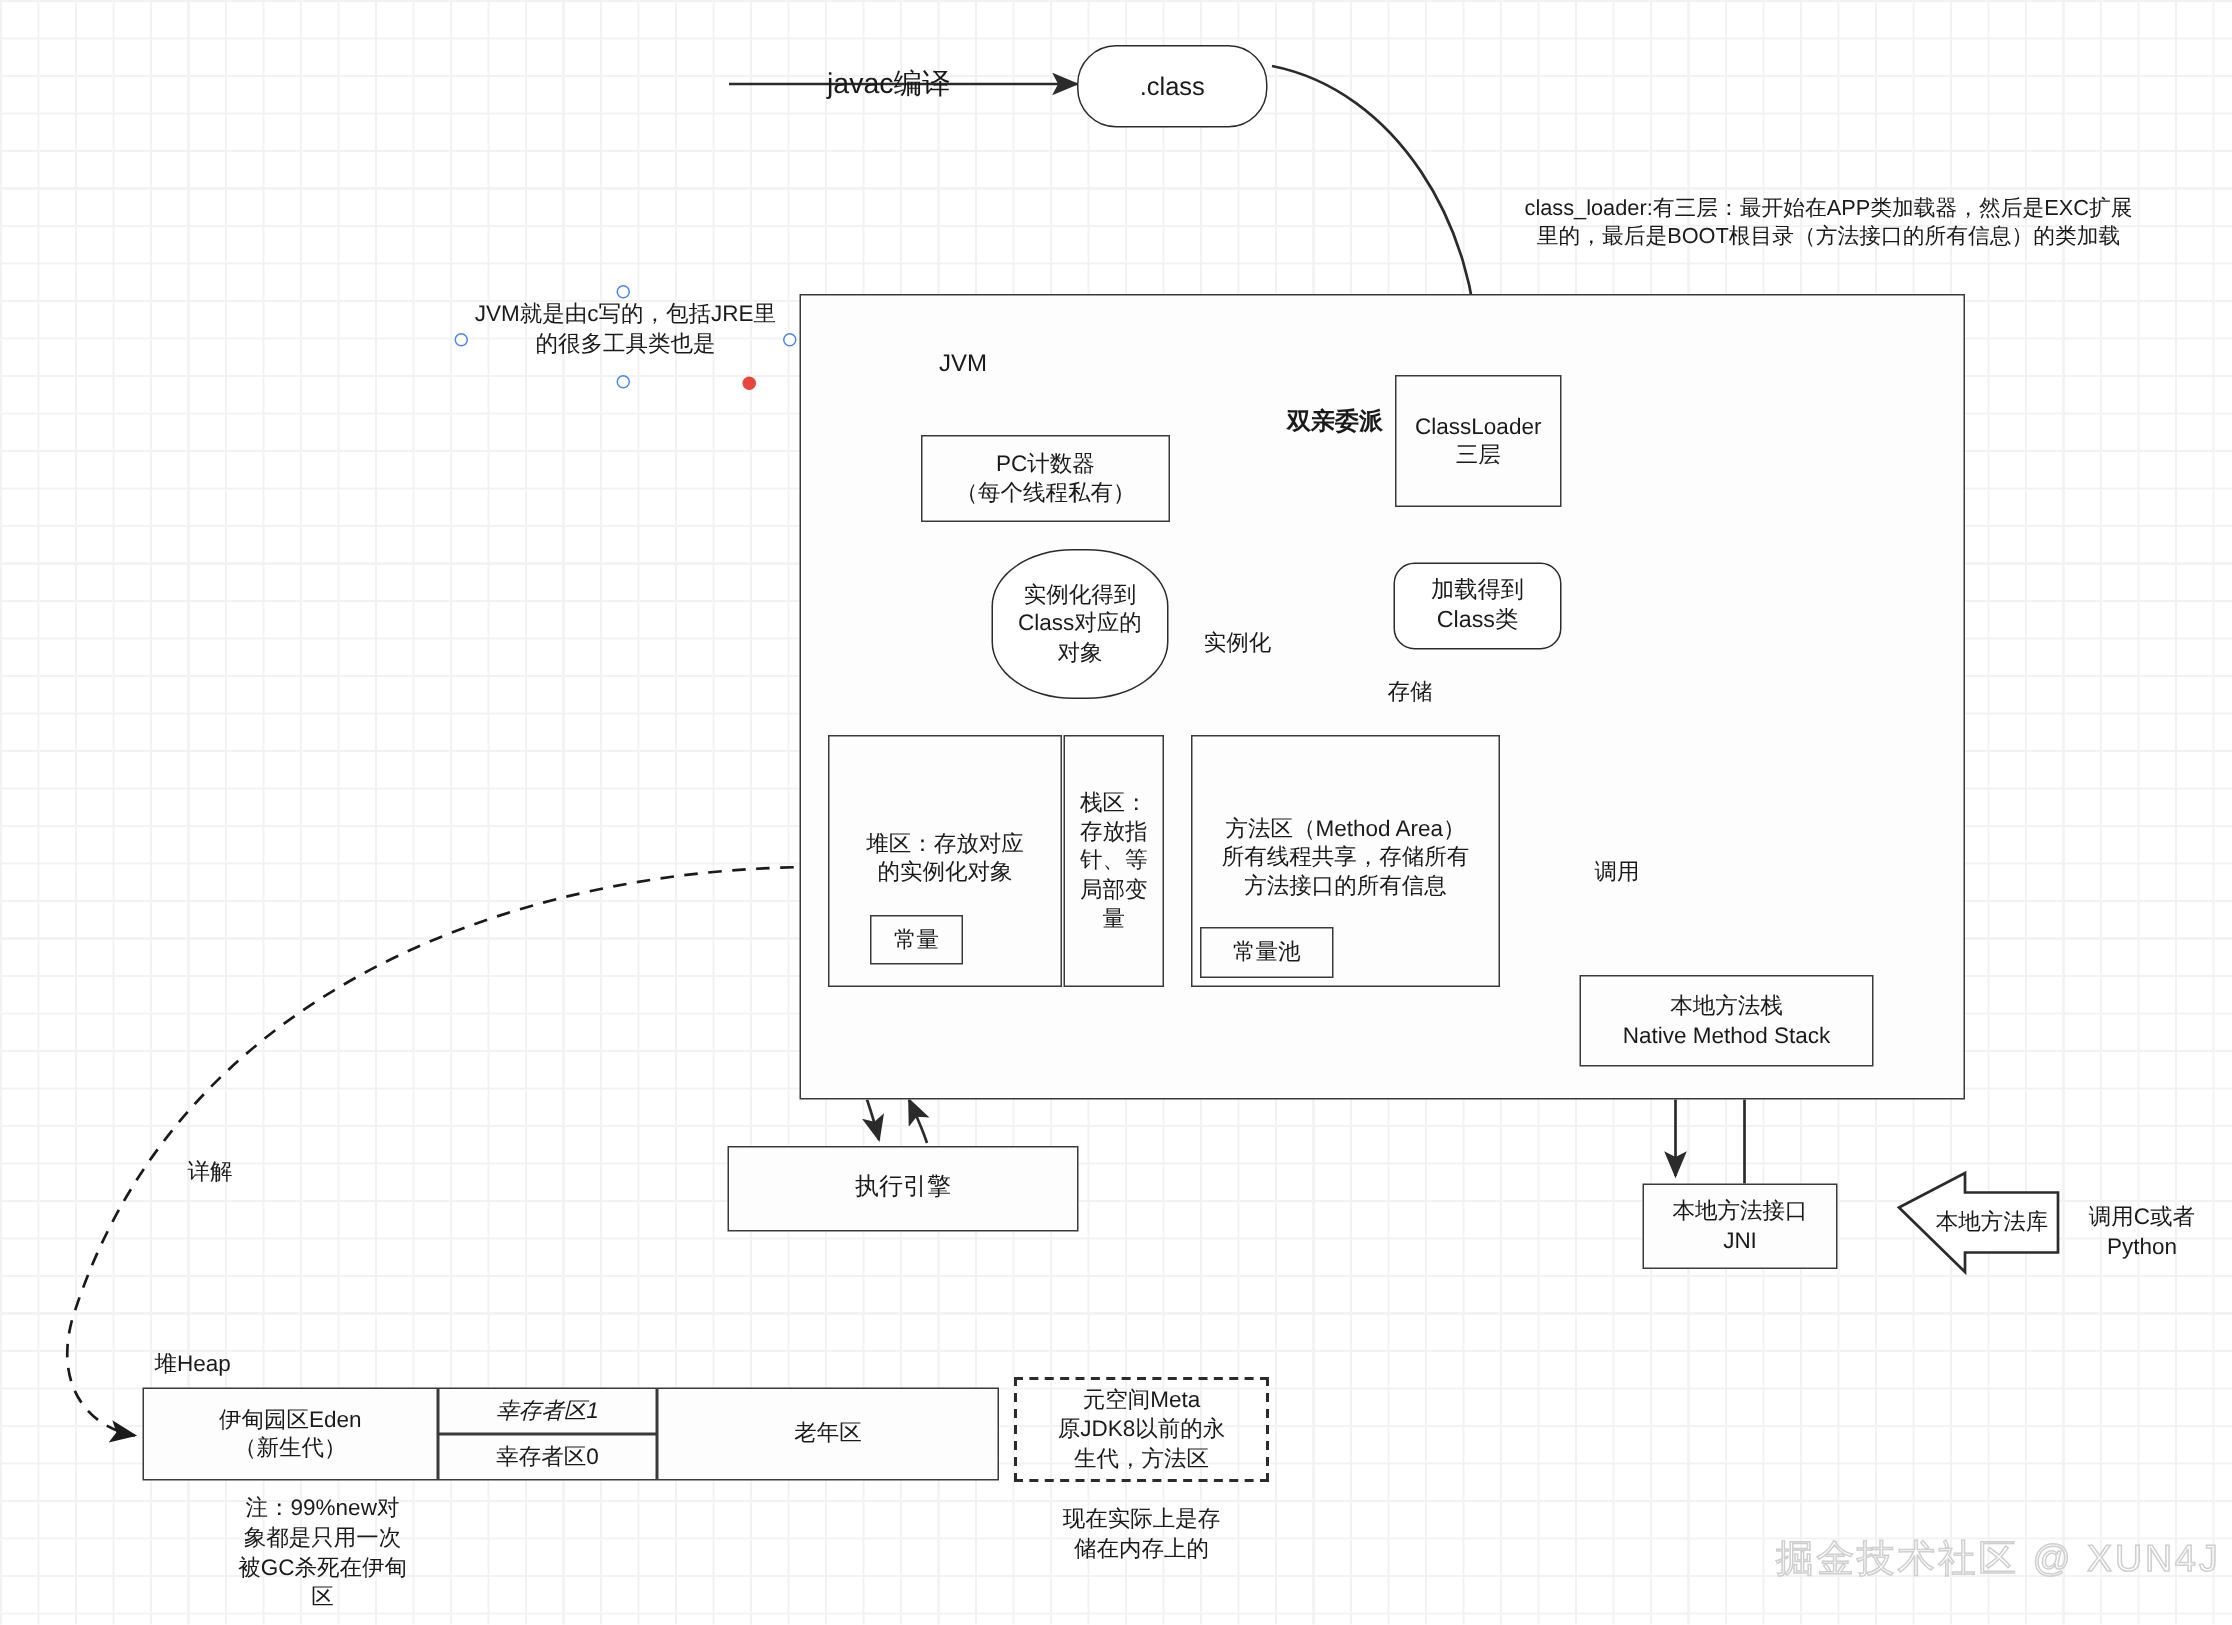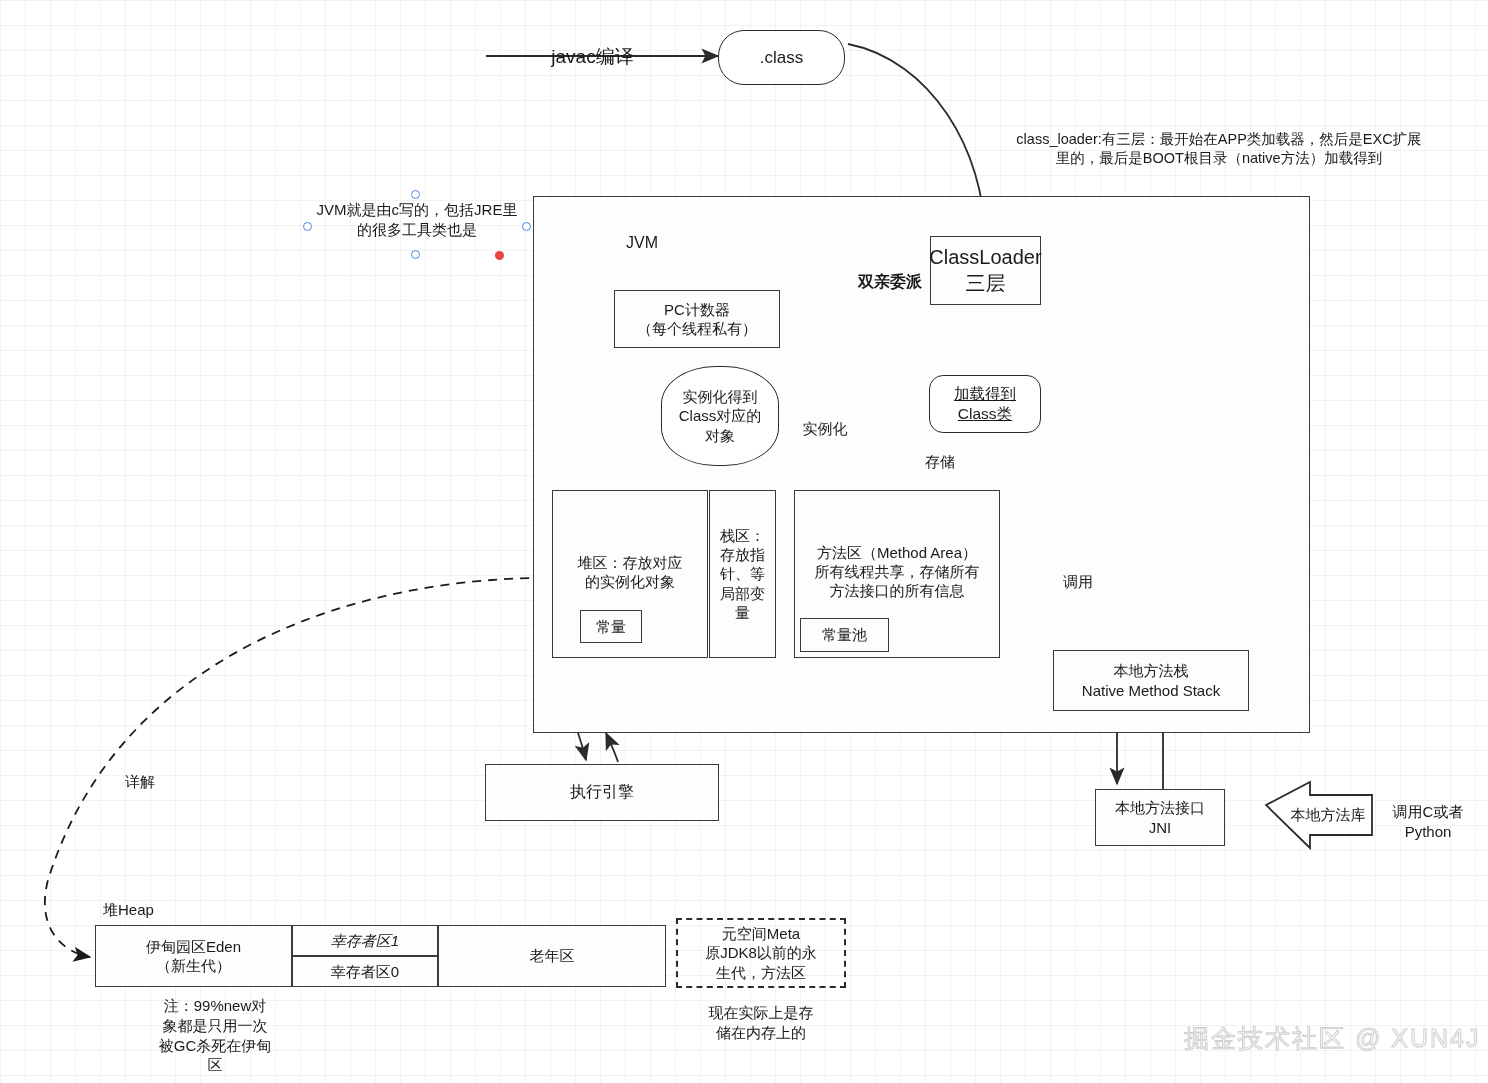--- a/index.html
+++ b/index.html
@@ -136,39 +136,39 @@
 
   <div class="node box" style="left:533px; top:196px; width:777px; height:537px;"></div>
   <div class="lbl" style="left:588px; top:232px; width:70px; font-size:16px; text-align:right;">JVM</div>
 
 
   <div class="node rounded" style="left:718px; top:30px; width:127px; height:55px; font-size:17px;"> .class</div>
 
   <div class="lbl" style="left:545px; top:44px; width:95px; font-size:19px;">javac编译</div>
 
   <div class="lbl" style="left:993px; top:130px; width:452px; font-size:14.5px;">class_loader:有三层：最开始在APP类加载器，然后是EXC扩展
-里的，最后是BOOT根目录（native方法）加载得到</div>
+里的，最后是BOOT根目录（方法接口的所有信息）的类加载</div>
 
   <div class="lbl" style="left:303px; top:200px; width:228px; font-size:15px;">JVM就是由c写的，包括JRE里
 的很多工具类也是</div>
   <div class="handle" style="left:411px; top:190px;"></div>
   <div class="handle" style="left:303px; top:222px;"></div>
   <div class="handle" style="left:522px; top:222px;"></div>
   <div class="handle" style="left:411px; top:250px;"></div>
   <div class="reddot" style="left:495px; top:251px;"></div>
 
   <div class="node box" style="left:614px; top:290px; width:166px; height:58px; font-size:15px; white-space:pre-line;">PC计数器
 （每个线程私有）</div>
 
   <div class="lbl bold" style="left:845px; top:271px; width:90px; font-size:16px;">双亲委派</div>
 
-  <div class="node box" style="left:930px; top:236px; width:111px; height:69px; font-size:20px; white-space:pre-line;">ClassLoader
+  <div class="node box" style="left:930px; top:250px; width:111px; height:88px; font-size:15px; white-space:pre-line;">ClassLoader
 三层</div>
 
-  <div class="node rounded" style="left:929px; top:375px; width:112px; height:58px; font-size:15.5px; white-space:pre-line; border-radius:14px;text-decoration:underline;">加载得到
+  <div class="node rounded" style="left:929px; top:375px; width:112px; height:58px; font-size:15.5px; white-space:pre-line; border-radius:14px;">加载得到
 Class类</div>
 
   <div class="node ellipse-ish" style="left:661px; top:366px; width:118px; height:100px; font-size:15px; white-space:pre-line;">实例化得到
 Class对应的
 对象</div>
 
   <div class="lbl" style="left:915px; top:452px; width:50px; font-size:15px;">存储</div>
 
   <div class="lbl" style="left:797px; top:419px; width:56px; font-size:15px;">实例化</div>
 

